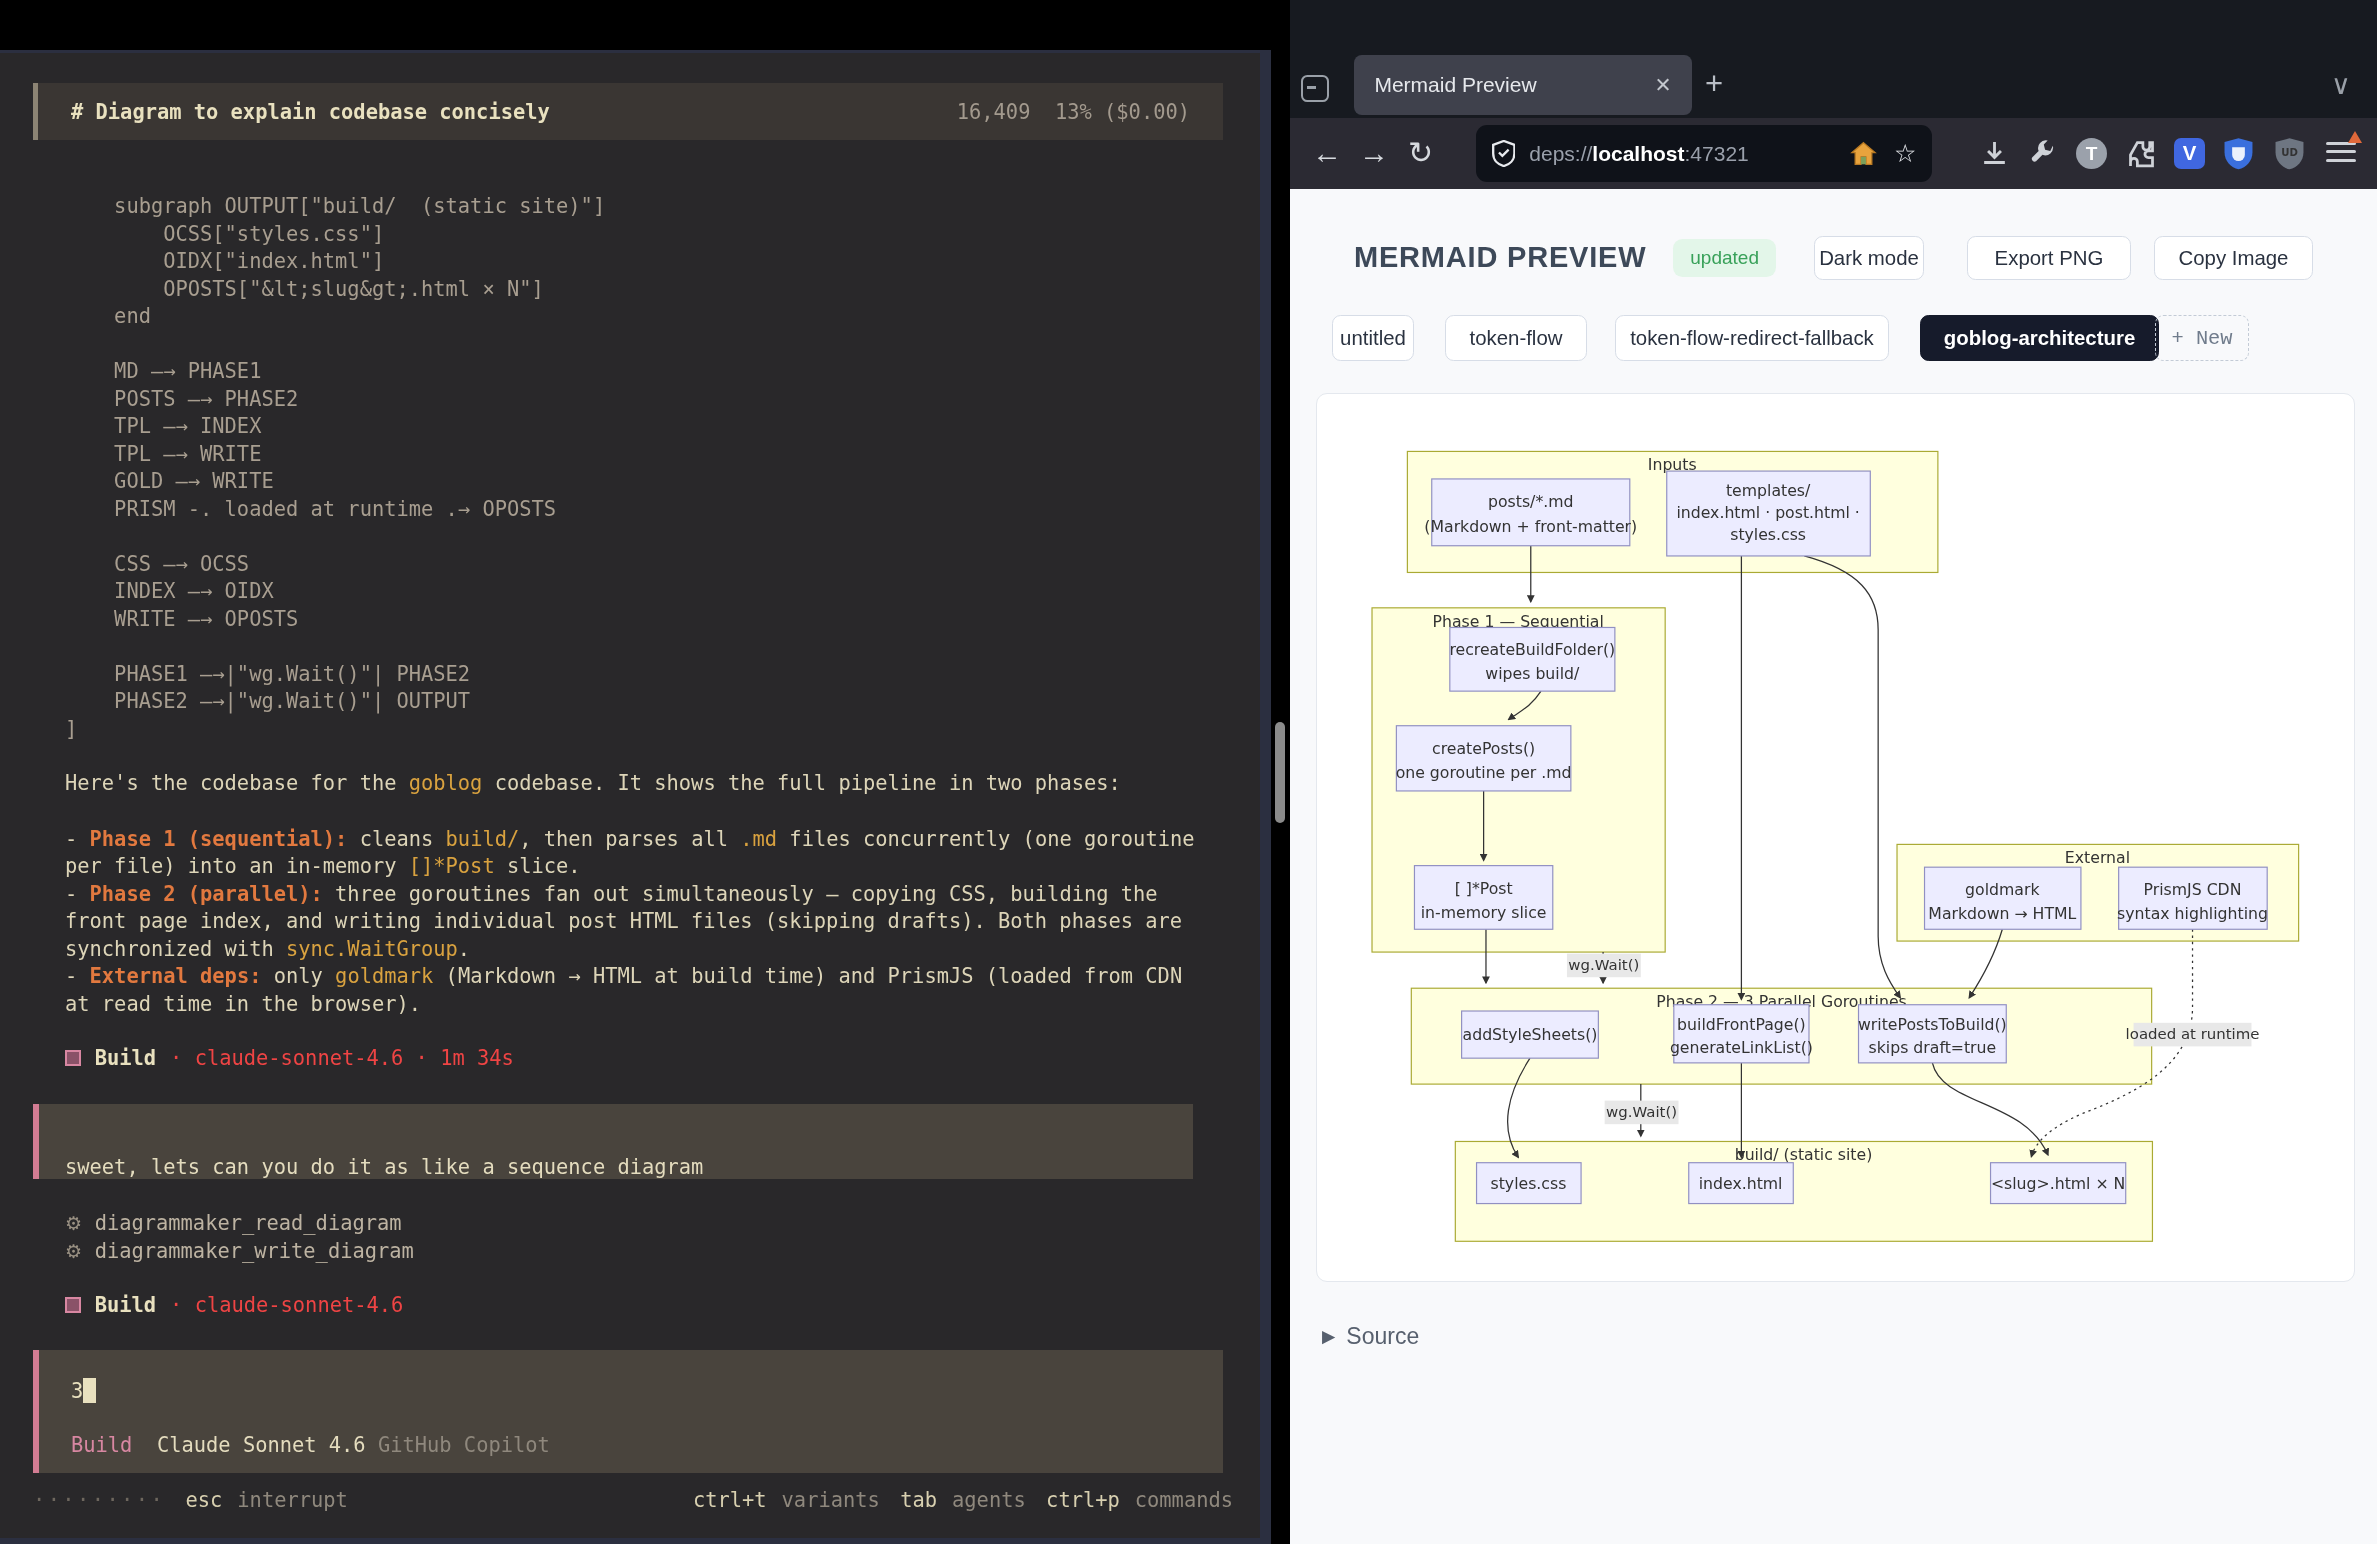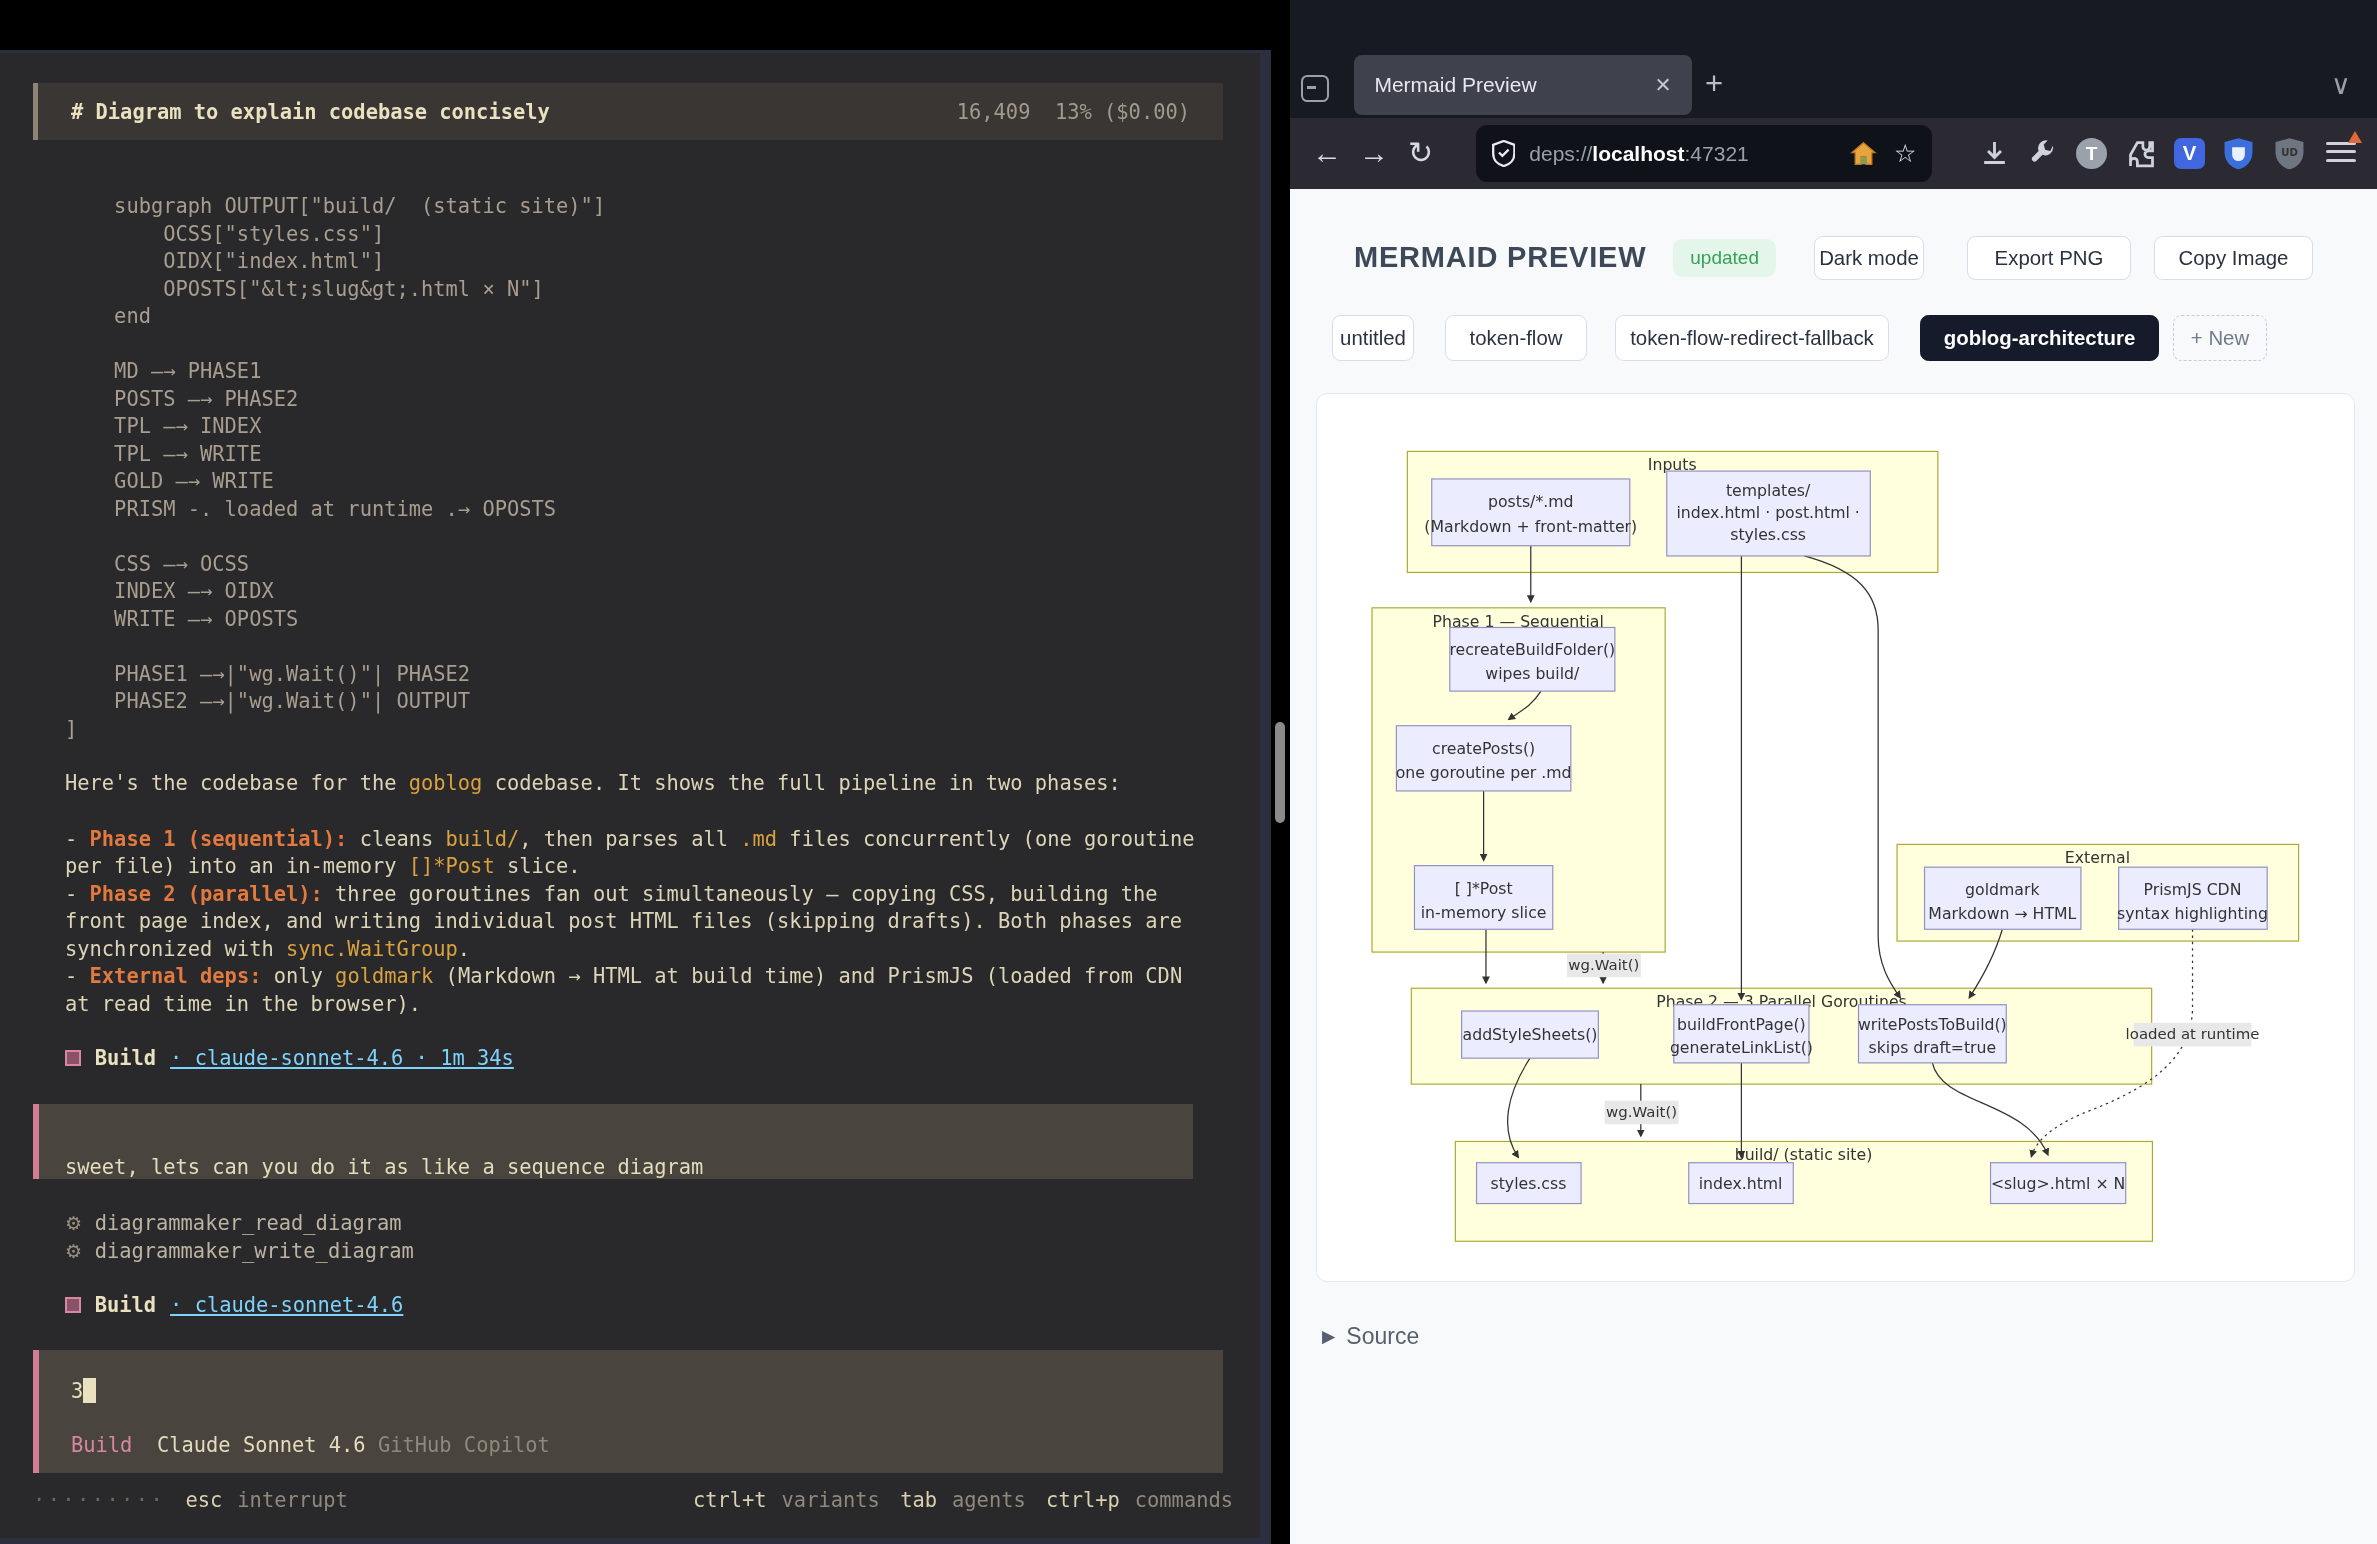--- a/index.html
+++ b/index.html
@@ -21,21 +21,21 @@
 
   .t-line{position:absolute;white-space:pre;font-size:20.4px;line-height:27.5px;color:#ddd5b8;}
   .code-pre{position:absolute;left:65px;top:193px;margin:0;font-family:"DejaVu Sans Mono",monospace;font-size:20.4px;line-height:27.5px;color:#a89e90;white-space:pre;}
   .code-pre div{height:27.5px;}
   .y{color:#d9a23f;}
   .o{color:#e2793f;font-weight:bold;}
 
   .build-row{position:absolute;left:65px;display:flex;align-items:center;gap:14px;font-size:20.4px;}
   .build-icon{display:inline-block;width:15.7px;height:15.7px;border:2.4px solid #d887a2;background:#8a5268;}
   .build-label{color:#e9e1bf;font-weight:bold;}
-  .build-meta{color:#7dd3fc;text-decoration:underline;}
+  .build-meta{color:#ef4444;}
 
   .msg-box{position:absolute;left:33px;top:1104px;width:1160px;height:75px;background:#49443d;border-left:6.3px solid #d37c93;display:flex;align-items:flex-end;padding-left:26px;font-size:20.4px;color:#e4dcbe;white-space:pre;}
 
   .tool-row{position:absolute;left:65px;display:flex;align-items:center;gap:12.6px;font-size:20.4px;color:#bdb3a2;}
   .gear{font-family:"DejaVu Sans",sans-serif;font-size:19px;color:#9a9183;}
 
   .input-box{position:absolute;left:33px;top:1350px;width:1190px;height:123px;background:#49443d;border-left:6.3px solid #d37c93;}
   .input-line{position:absolute;left:32px;top:28px;font-size:20.4px;color:#e9e1bf;white-space:pre;}
   .cursor{display:inline-block;width:12.6px;height:25px;background:#e9e1bf;vertical-align:-4.7px;}
   .model-line{position:absolute;left:32px;top:83px;font-size:20.4px;white-space:pre;}
@@ -231,21 +231,21 @@
     <div class="pv-title">MERMAID PREVIEW</div>
     <div class="pv-badge">updated</div>
     <div class="pv-btn" style="left:524px;width:110px;">Dark mode</div>
     <div class="pv-btn" style="left:677px;width:164px;">Export PNG</div>
     <div class="pv-btn" style="left:864px;width:159px;">Copy Image</div>
 
     <div class="pill" style="left:42px;width:82px;">untitled</div>
     <div class="pill" style="left:155px;width:142px;">token-flow</div>
     <div class="pill" style="left:325px;width:274px;">token-flow-redirect-fallback</div>
     <div class="pill active" style="left:630px;width:239px;">goblog-architecture</div>
-    <div class="pill newpill" style="left:883px;width:94px;">+ New</div>
+    <div class="pill newpill" style="left:865px;width:94px;font-family:Liberation Mono, monospace;">+ New</div>
 
     <div class="card">
       <svg width="1039" height="889" viewBox="0 0 1322 1131">
         <defs>
           <marker id="arr" markerWidth="10" markerHeight="10" refX="8" refY="5" orient="auto" markerUnits="userSpaceOnUse">
               <path d="M0,0L10,5L0,10z" fill="#333"></path>
             </marker>
         </defs>
 
         <rect class="sg" x="115" y="73" width="675" height="154"></rect>

